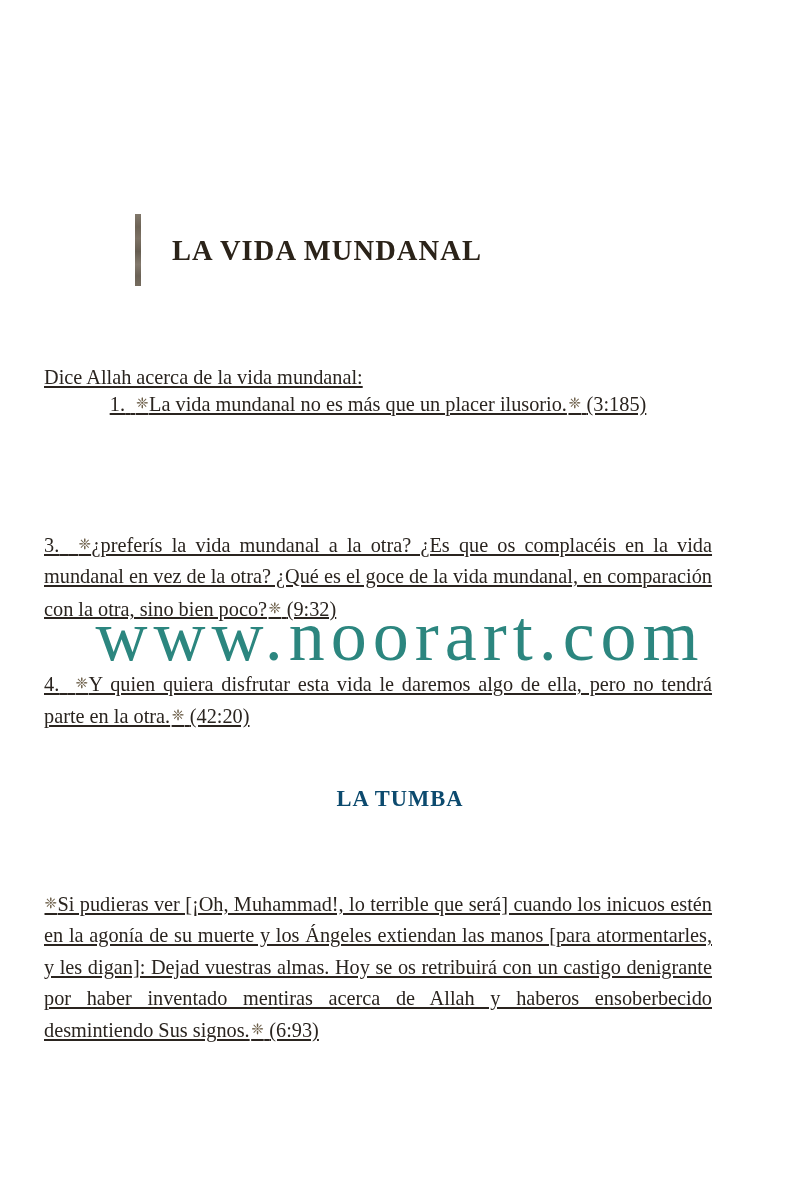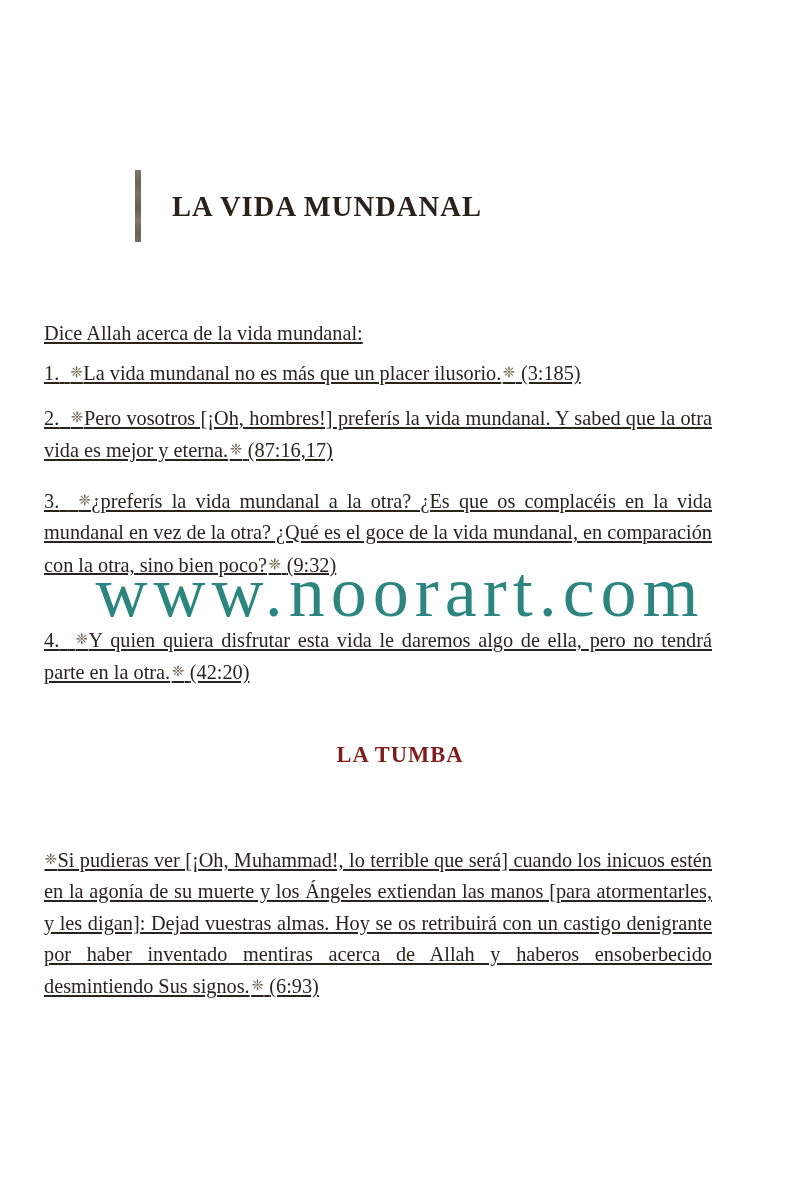--- a/index.html
+++ b/index.html
@@ -15,20 +15,21 @@
     font-family: "Liberation Serif", "DejaVu Serif", serif;
     color: #2a241f;
     -webkit-font-smoothing: antialiased;
   }
 
   
   #page {
     position: absolute;
     inset: 0;
     background: #ffffff;
+    margin-top: 44px;
   }
 
   
   .title-block {
     position: absolute;
     left: 135px;
     top: 168px;
     display: flex;
     align-items: center;
     height: 76px;
@@ -73,36 +74,36 @@
     text-align: justify;
     text-justify: inter-word;
     margin: 0;
     color: #2a241f;
   }
   .para.nojust { text-align: left; }
 
   
   #intro      { top: 318px; }
   
-  #ayah1      { top: 357px; }
+  #ayah1      { top: 344px; text-align: center; }
   #ayah2      { top: 402px; }
   #ayah3      { top: 485px; }
   #ayah4      { top: 624px; }
 
   
   .section-heading {
     position: absolute;
     left: 0;
     width: 800px;
     top: 723px;
     text-align: center;
     font-size: 22.5px;
     font-weight: bold;
     letter-spacing: 1px;
-    color: #7f1d1d;
+    color: #0c4a6e;
   }
 
   
   #dice-allah { top: 789px; }
   #long-ayah  { top: 844px; }
 
   
   .orn {
     color: #6a5c46;
     font-size: 15px;
@@ -158,25 +159,20 @@
   </div>
 
   <p class="col para nojust" id="intro">Dice Allah acerca de la vida mundanal:</p>
 
   <p class="col para nojust" id="ayah1">
     <span class="num">1.</span>
     <span>&nbsp;</span><span class="orn orn-open">❈</span><span>La vida mundanal no es más que un placer ilusorio.</span><span class="orn orn-close">❈</span>
     <span class="ref">(3:185)</span>
   </p>
 
-  <p class="col para" id="ayah2">
-    <span class="num">2.</span>
-    <span>&nbsp;</span><span class="orn orn-open">❈</span><span>Pero vosotros [¡Oh, hombres!] preferís la vida mundanal. Y sabed que la otra vida es mejor y eterna.</span><span class="orn orn-close">❈</span>
-    <span class="ref">(87:16,17)</span>
-  </p>
 
   <p class="col para" id="ayah3">
     <span class="num">3.</span>
     <span>&nbsp;</span><span class="orn orn-open">❈</span><span>¿preferís la vida mundanal a la otra? ¿Es que os complacéis en la vida mundanal en vez de la otra? ¿Qué es el goce de la vida mundanal, en comparación con la otra, sino bien poco?</span><span class="orn orn-close">❈</span>
     <span class="ref">(9:32)</span>
   </p>
 
   <p class="col para" id="ayah4">
     <span class="num">4.</span>
     <span>&nbsp;</span><span class="orn orn-open">❈</span><span>Y quien quiera disfrutar esta vida le daremos algo de ella, pero no tendrá parte en la otra.</span><span class="orn orn-close">❈</span>

